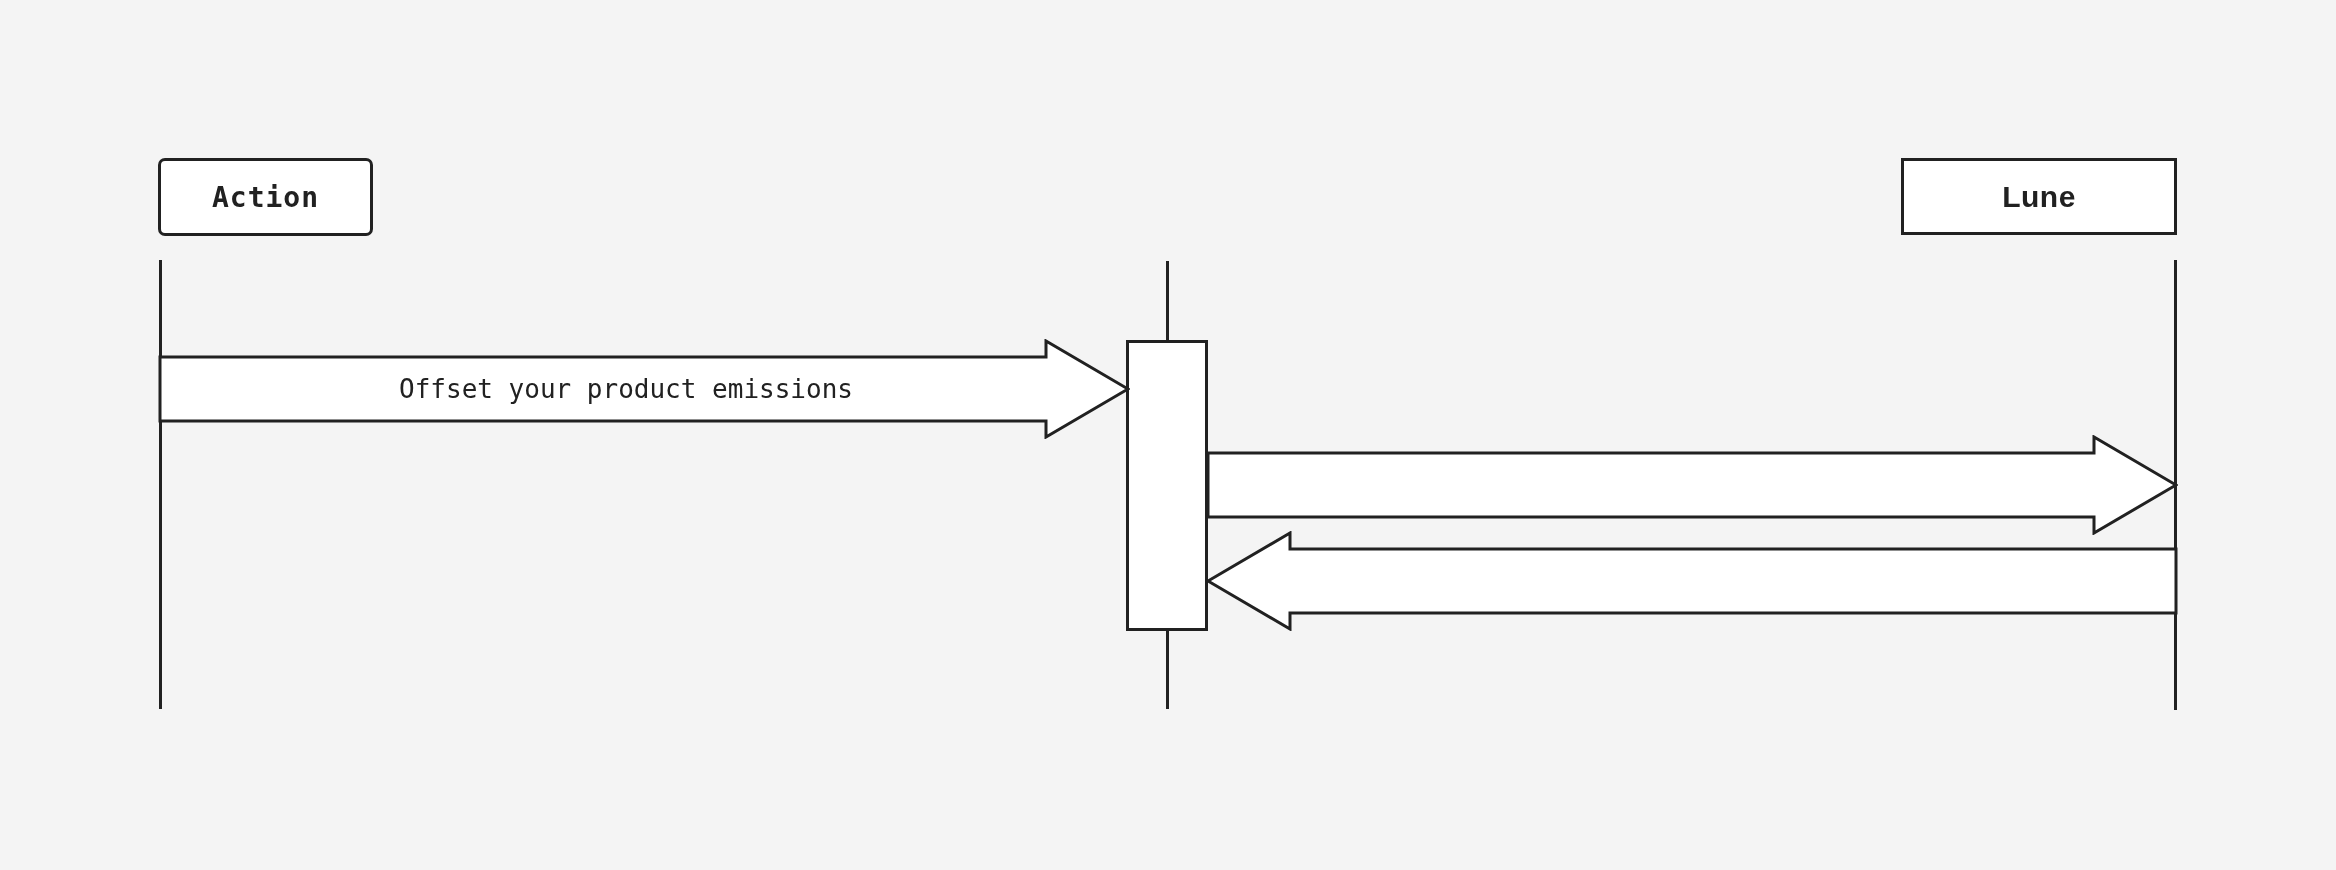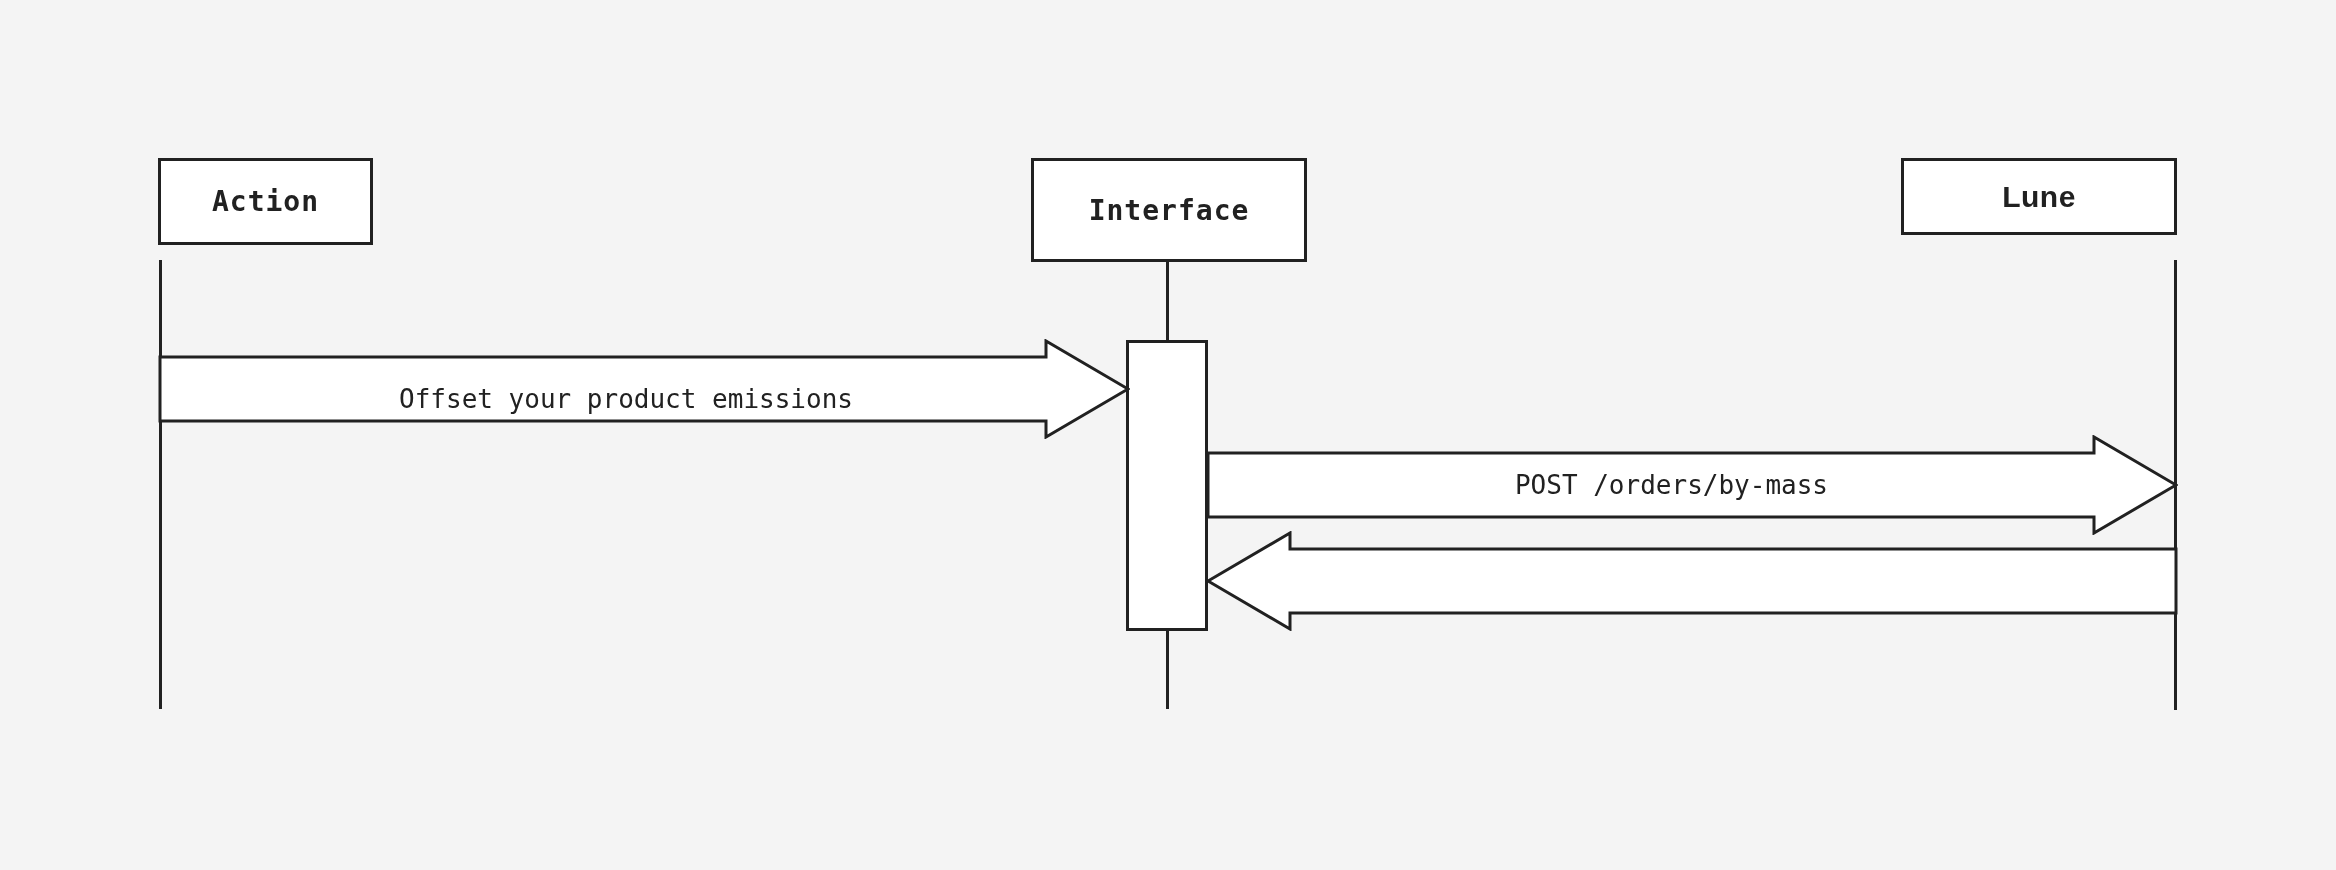--- a/index.html
+++ b/index.html
@@ -26,21 +26,21 @@
     display:flex;
     align-items:center;
     justify-content:center;
     z-index:4;
   }
   .actor-box .actor-label{
     font-weight:bold;
     font-size:28px;
     letter-spacing:1px;
   }
-  #box-action{left:158px;top:158px;width:215px;height:87px;}
+  #box-action{left:158px;top:158px;width:215px;height:78px;border-radius:7px;}
   #box-interface{left:1031px;top:158px;width:276px;height:104px;}
   #box-lune{left:1901px;top:158px;width:276px;height:77px;}
   #box-lune .actor-label{
     font-family:"Liberation Sans", sans-serif;
     font-size:30px;
     letter-spacing:0.5px;
   }
   
   .lifeline{
     position:absolute;
@@ -80,53 +80,49 @@
   .msg-label{
     position:absolute;
     z-index:5;
     font-size:26px;
     text-align:center;
     display:flex;
     align-items:center;
     justify-content:center;
     white-space:nowrap;
   }
-  #msg-label-1{left:160px;top:367px;width:932px;height:64px;}
+  #msg-label-1{left:160px;top:357px;width:932px;height:64px;}
   #msg-label-2{left:1208px;top:453px;width:927px;height:64px;}
   #msg-label-3{left:1208px;top:549px;width:964px;height:62px;}
 </style>
 </head>
 <body>
 
 <div class="canvas">
 
   <div class="actor-box" id="box-action">
     <span class="actor-label">Action</span>
-  </div>
-  <div class="actor-box" id="box-interface">
-    <span class="actor-label">Interface</span>
   </div>
   <div class="actor-box" id="box-lune">
     <span class="actor-label">Lune</span>
   </div>
 
   <div class="lifeline" id="lifeline-action"></div>
   <div class="lifeline" id="lifeline-interface-top"></div>
   <div class="lifeline" id="lifeline-interface-bottom"></div>
   <div class="lifeline" id="lifeline-lune"></div>
 
   <div class="activation"></div>
 
   <svg class="arrow" id="arrow-1" width="972" height="100" viewBox="0 0 972 100">
     <polygon points="2,18 888,18 888,2 970,50 888,98 888,82 2,82"></polygon>
   </svg>
   <div class="msg-label" id="msg-label-1">Offset your product emissions</div>
 
   <svg class="arrow" id="arrow-2" width="972" height="100" viewBox="0 0 972 100">
     <polygon points="2,18 888,18 888,2 970,50 888,98 888,82 2,82"></polygon>
   </svg>
-  <div class="msg-label" id="msg-label-2">POST /orders/by-mass</div>
 
   <svg class="arrow" id="arrow-3" width="972" height="100" viewBox="0 0 972 100">
     <polygon points="970,18 84,18 84,2 2,50 84,98 84,82 970,82"></polygon>
   </svg>
 
 </div>
 
 </body></html>

